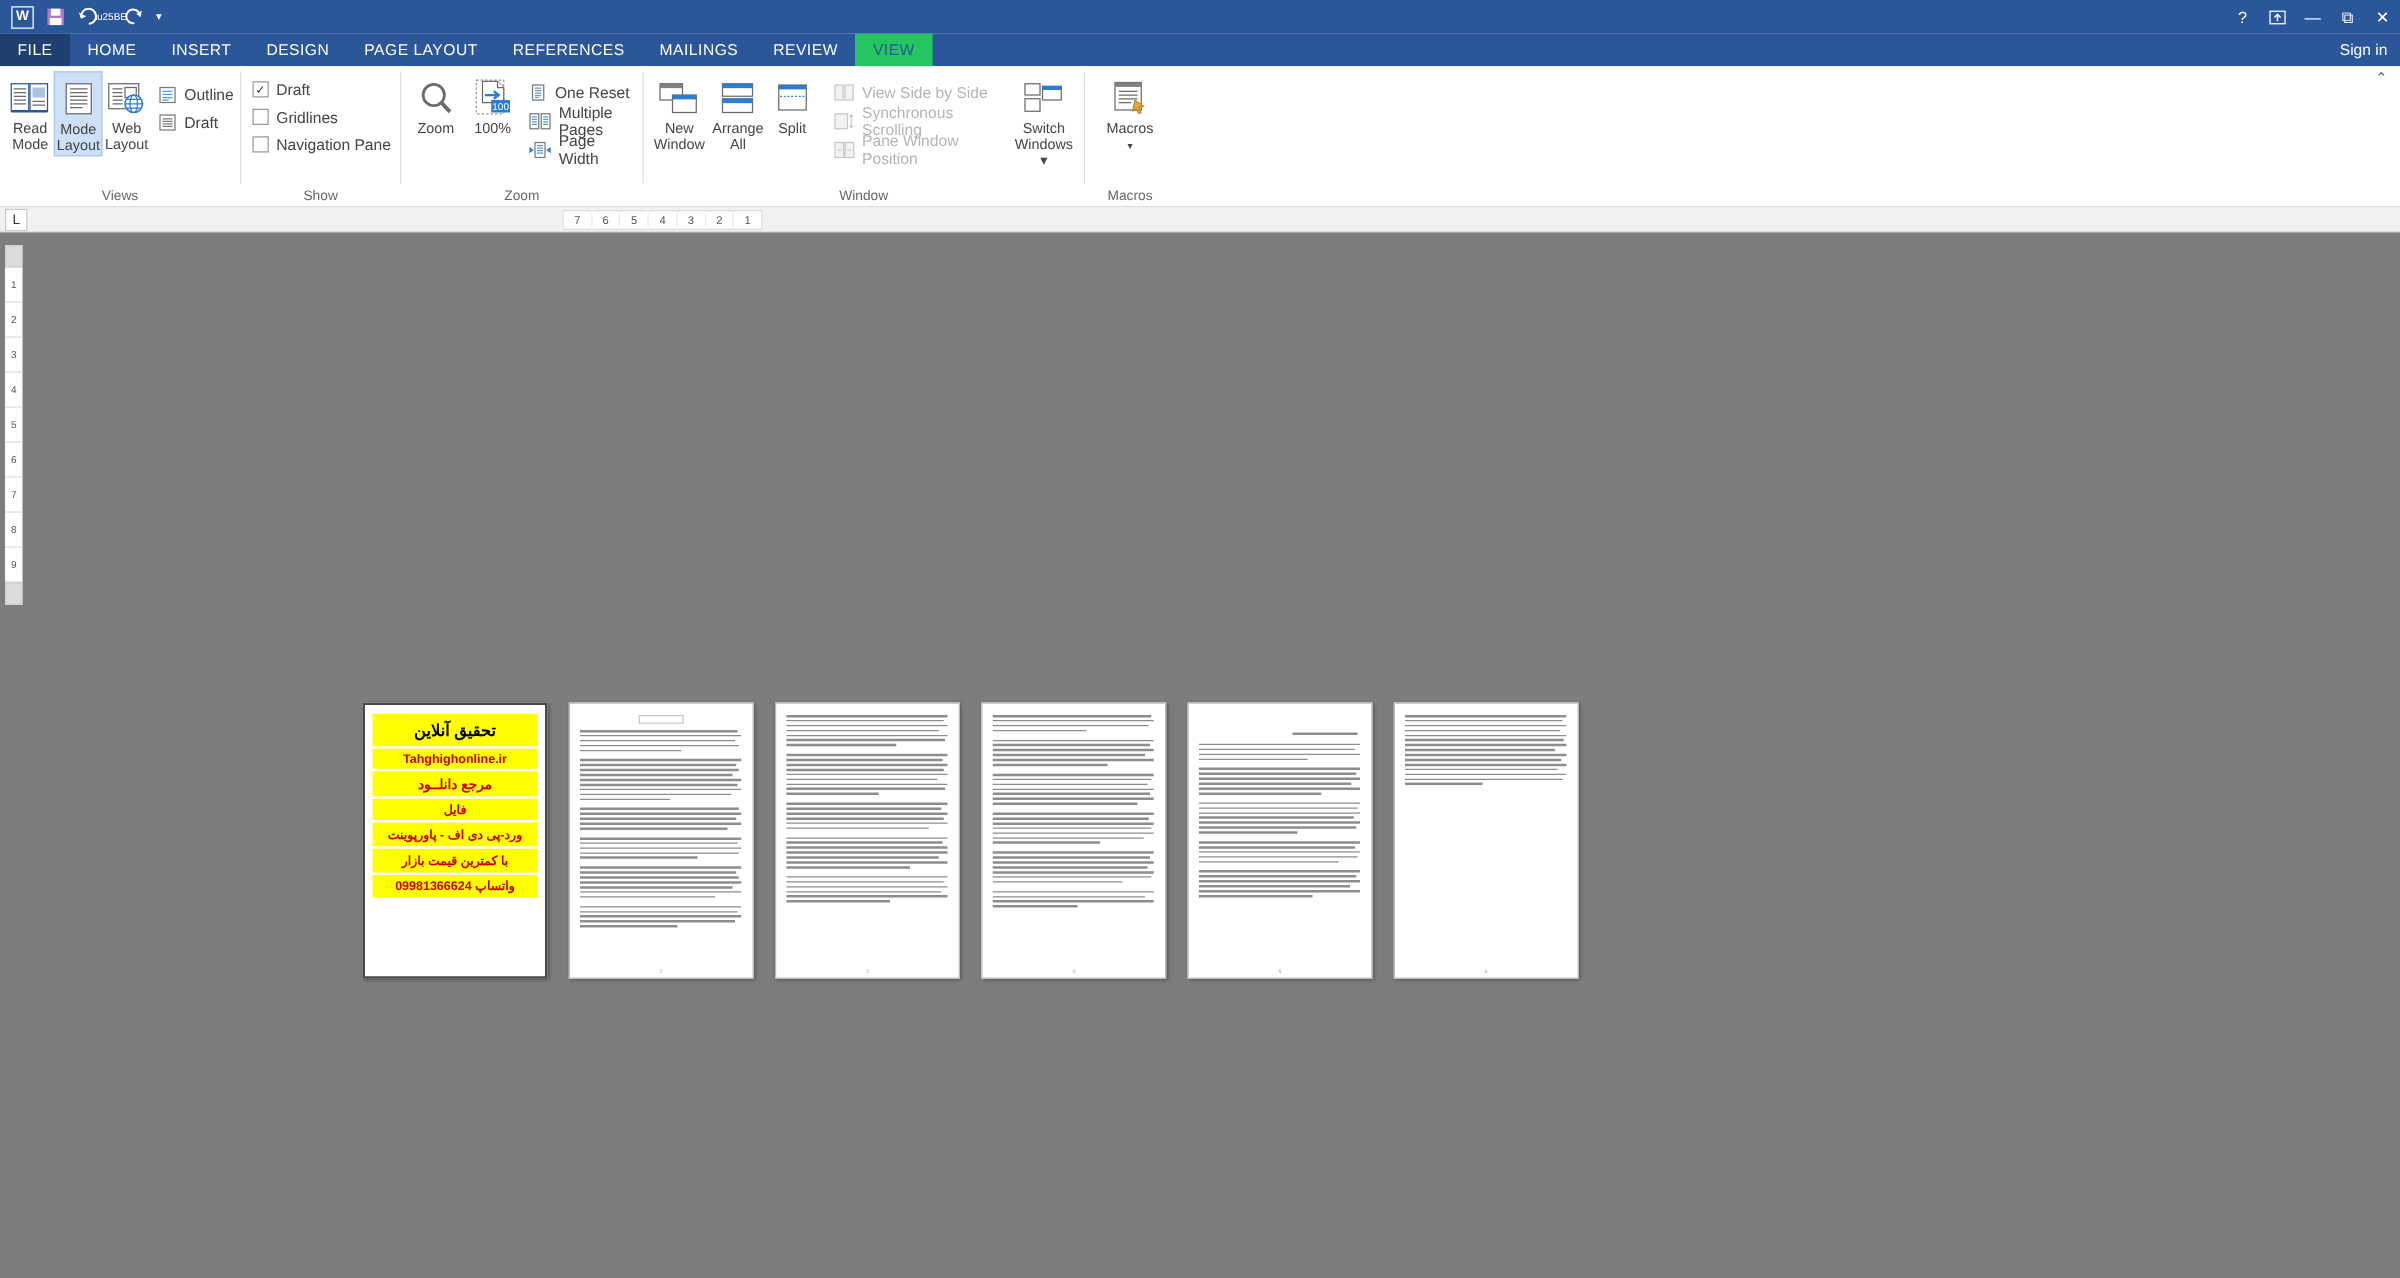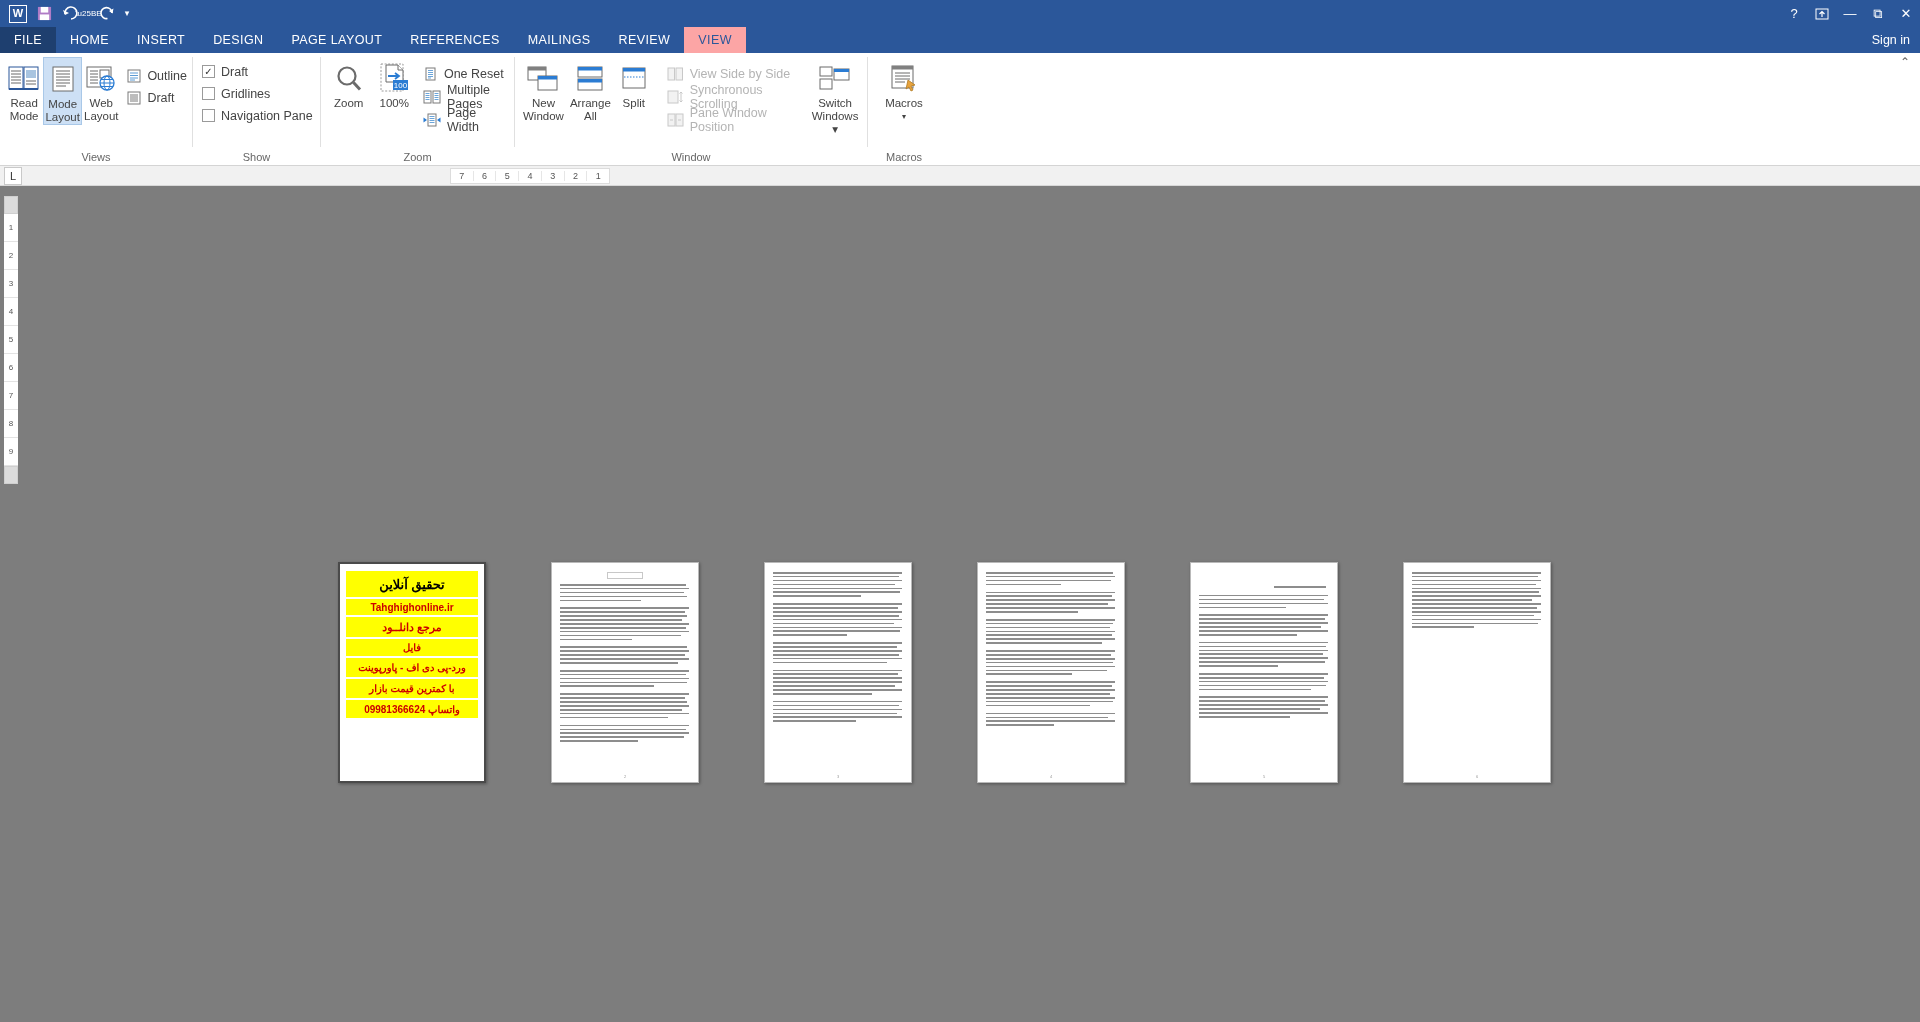--- a/index.html
+++ b/index.html
@@ -42,21 +42,21 @@
   
   .tabstrip {
     height: 26px; background: #2b579a; display: flex; align-items: stretch;
     position: relative; font-size: 12.5px;
   }
   .tab {
     padding: 0 14px; display: flex; align-items: center; color: #fff;
     letter-spacing: .4px;
   }
   .tab.file { background: #1e3f6f; font-weight: normal; }
-  .tab.active { background: #fca5a5; color: #2b579a; }
+  .tab.active { background: #22c55e; color: #2b579a; }
   .signin {
     position: absolute; right: 10px; top: 0; height: 26px; display: flex;
     align-items: center; color: #fff; font-size: 12.5px;
   }
 
   
   .ribbon {
     height: 113px; background: #fff; border-bottom: 1px solid #d4d4d4;
     display: flex; position: relative;
   }
@@ -120,21 +120,21 @@
     background: #fff; border-bottom: 1px solid #e3e3e3;
   }
   .vruler .vgrey { width: 14px; height: 18px; background: #dcdcdc; border: 1px solid #cfcfcf; }
 
   .pages {
     position: absolute; left: 290px; top: 376px;
     display: flex; gap: 17px;
   }
   .page {
     width: 148px; height: 221px; background: #fff; border: 1px solid #b9b9b9;
-    box-shadow: 1px 1px 3px rgba(0,0,0,.35); position: relative; overflow: hidden; margin-left: 48px;
+    box-shadow: 1px 1px 3px rgba(0,0,0,.35); position: relative; overflow: hidden;
   }
   .page.selected { border: 2px solid #4a4a4a; }
   .pg-inner { position: absolute; inset: 9px 8px 12px 8px; overflow: hidden; }
 
   .txt-line { height: 1.6px; background: #8d8d8d; margin-bottom: 2.3px; }
   .pgnum { position:absolute; bottom:3px; left:0; right:0; text-align:center; font-size:4px; color:#999; }
 
   
   .cover { position: absolute; inset: 7px 6px 9px 6px; }
   .cv-band { background: #ffff00; margin-bottom: 2px; display:flex; align-items:center; justify-content:center;

